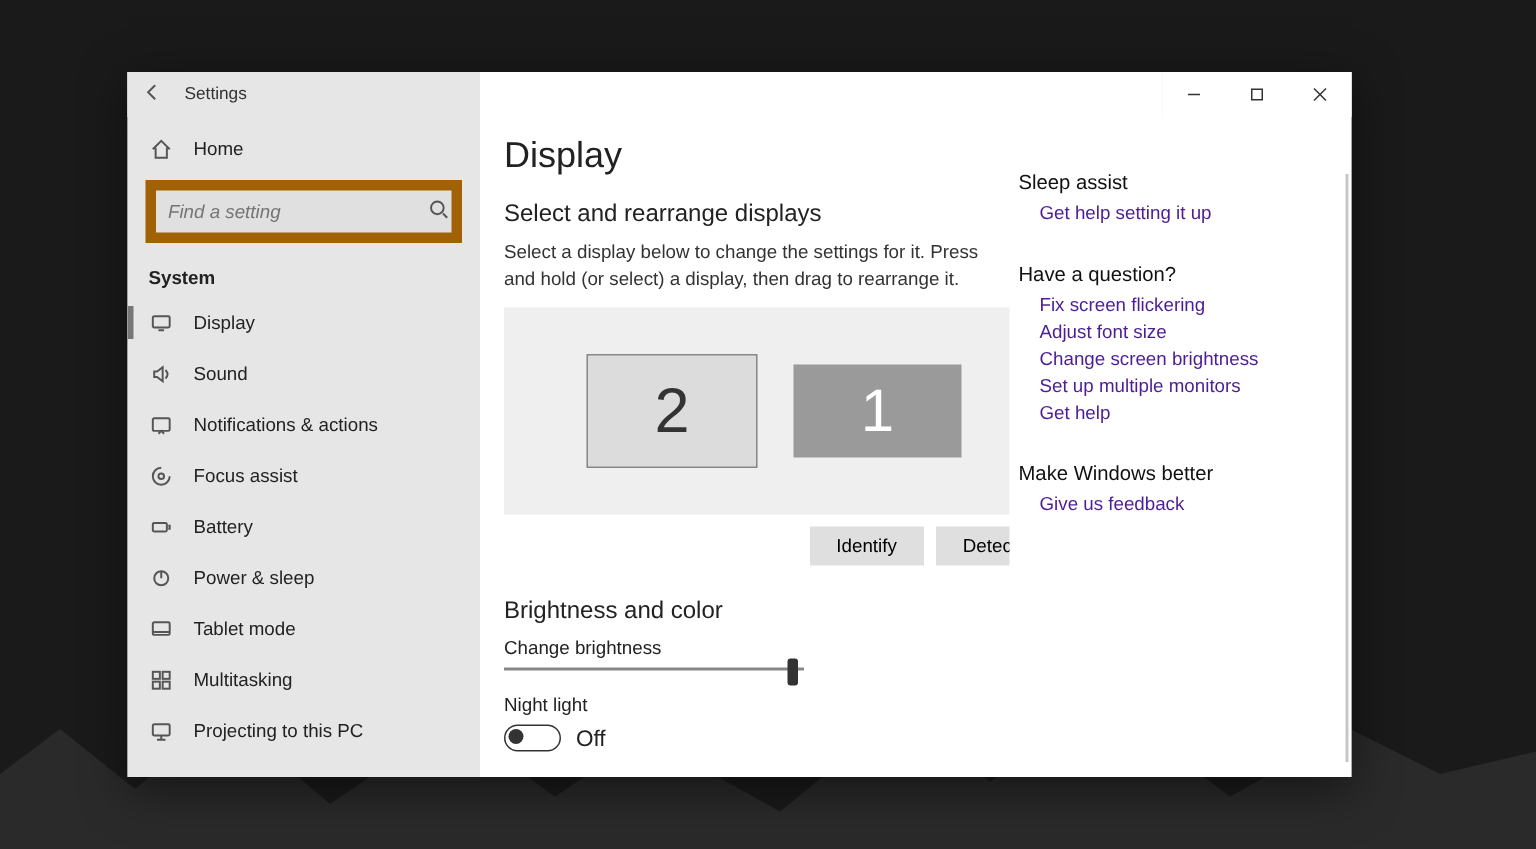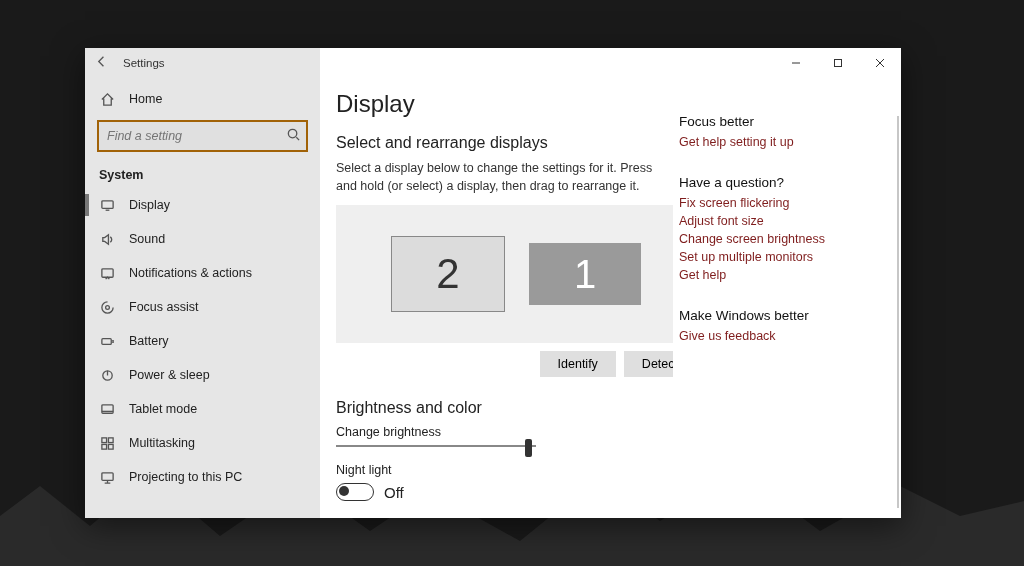--- a/index.html
+++ b/index.html
@@ -130,21 +130,21 @@
   }
   .nav-heading {
     padding: 8px 14px 6px;
     font-weight: 700;
     font-size: 12.5px;
   }
   .searchbox {
     margin: 4px 12px 8px;
     display: flex;
     align-items: center;
-    border: 2px solid #a16207;
+    border: 7px solid #a16207;
     background: #e0e0e0;
     height: 28px;
   }
   .searchbox input {
     flex: 1;
     border: none;
     outline: none;
     background: transparent;
     font-size: 12.5px;
     padding: 0 8px;
@@ -304,23 +304,24 @@
     margin: 0 0 6px;
     color: #111;
   }
   .sp-block { margin-bottom: 26px; }
   .sp-text {
     color: #666;
     line-height: 1.45;
     margin-bottom: 6px;
   }
   .sp-link {
-    color: #7f1d1d;
+    color: #4c1d95;
     margin-bottom: 4px;
     cursor: pointer;
+    margin-left: 14px;
   }
 
   
   svg.ico { width: 15px; height: 15px; stroke: #555; fill: none; stroke-width: 1.4; }
 </style>
 </head>
 <body>
 
 <div id="desktop">
   <svg class="wallpaper" viewBox="0 0 1024 120" preserveAspectRatio="none">
@@ -497,21 +498,21 @@
             <div class="toggle">
               <div class="knob"></div>
             </div>
             <span>Off</span>
           </div>
         </div>
 
         <div class="sidepanel">
           <div class="scrollhint"></div>
           <div class="sp-block">
-            <div class="sp-h">Focus better</div>
+            <div class="sp-h">Sleep assist</div>
             <div class="sp-link">Get help setting it up</div>
           </div>
 
           <div class="sp-block">
             <div class="sp-h">Have a question?</div>
             <div id="question-links">
                 <div class="sp-link">Fix screen flickering</div>
                 <div class="sp-link">Adjust font size</div>
                 <div class="sp-link">Change screen brightness</div>
                 <div class="sp-link">Set up multiple monitors</div>

